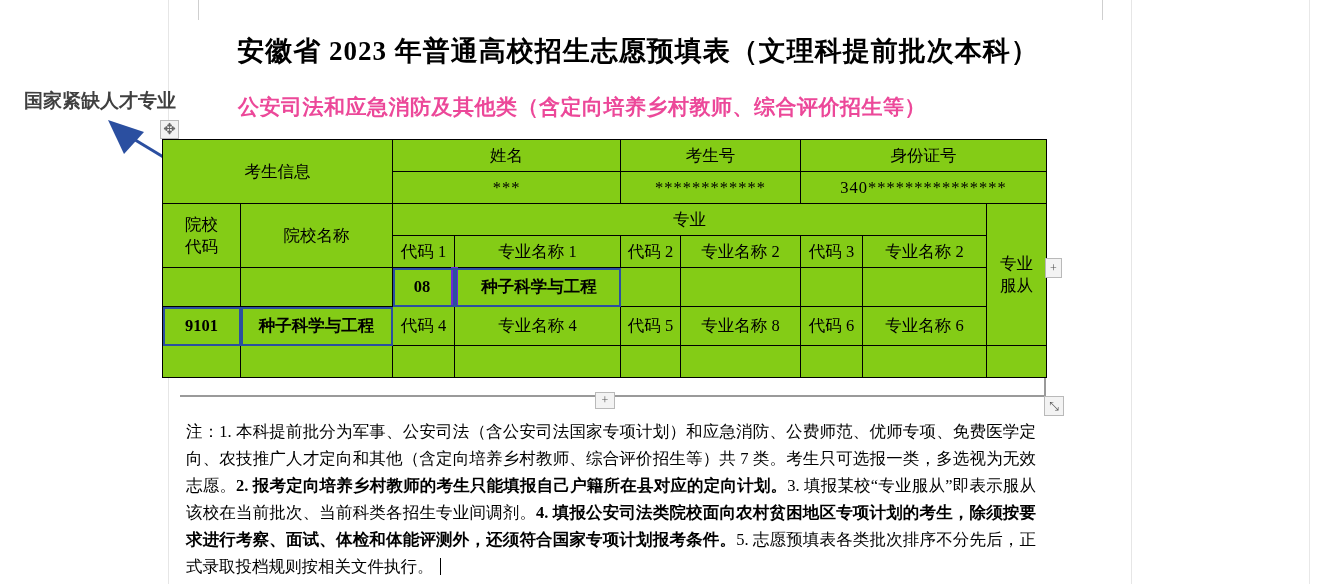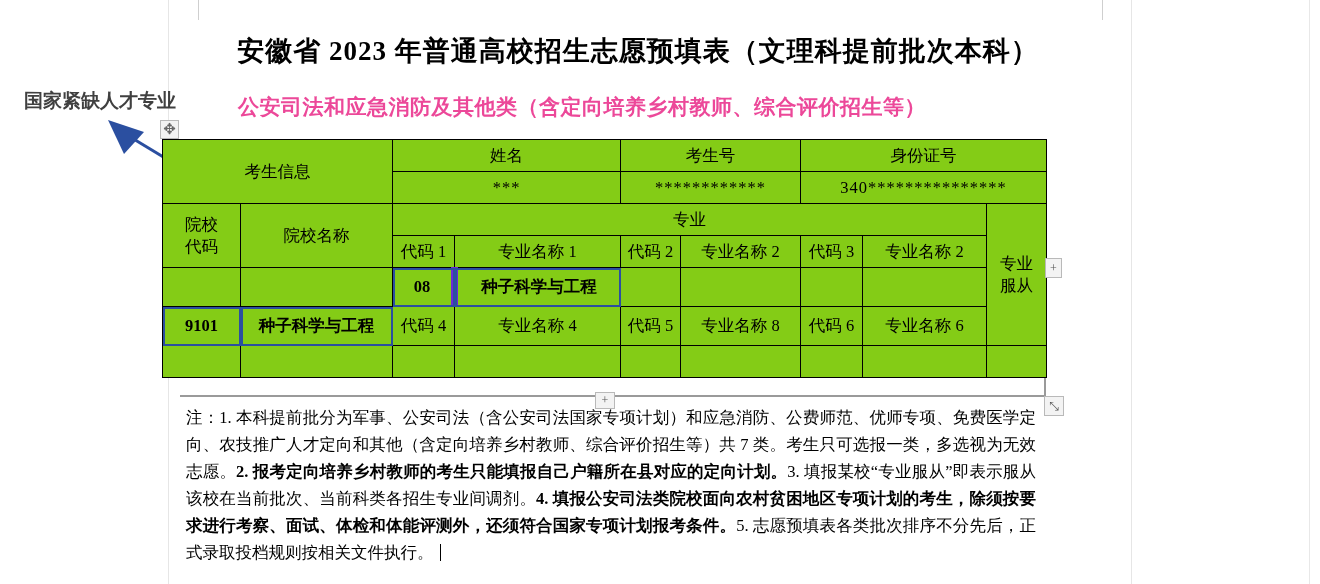--- a/index.html
+++ b/index.html
@@ -174,21 +174,21 @@
     border: 1px solid #b9b9b9;
     color: #555;
     font-size: 12px;
     line-height: 18px;
     text-align: center;
   }
 
   
   .note {
     position: absolute;
-    left: 186px; top: 404px;
+    left: 186px; top: 418px;
     width: 850px;
     font-size: 16.5px;
     line-height: 27px;
     color: #000000;
     text-align: justify;
   }
   .note b { font-weight: bold; }
   .caret {
     display: inline-block;
     width: 1px;

